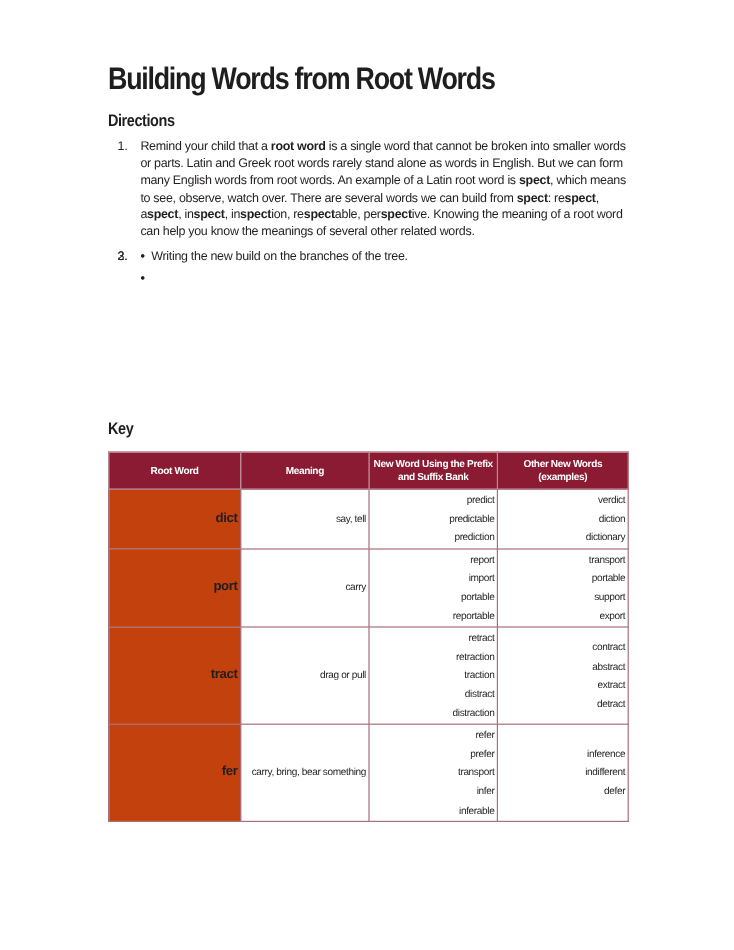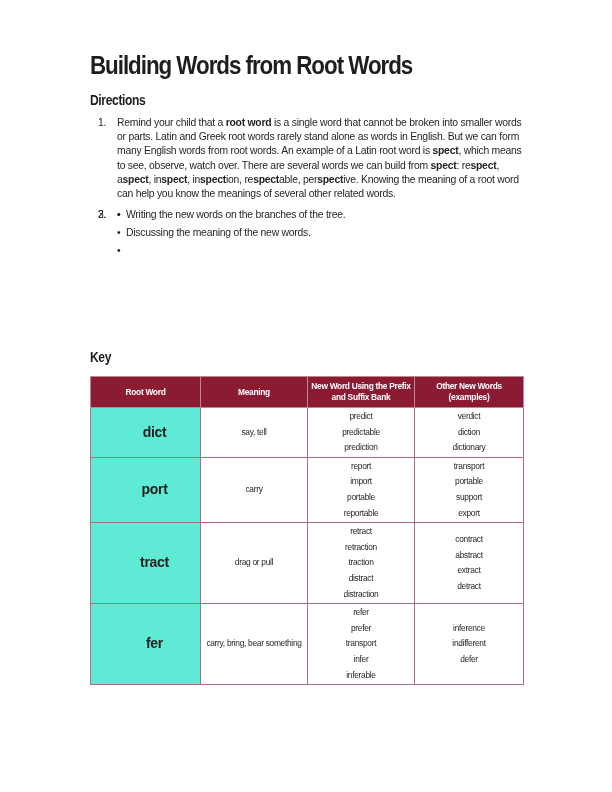--- a/index.html
+++ b/index.html
@@ -19,22 +19,22 @@
   .num { position: absolute; left: 8px; top: 0; }
   ul.bullets { list-style: none; margin: 7px 0 0 0; padding: 0; }
   ul.bullets li { position: relative; padding-left: 9px; margin-bottom: 3.8px; }
   ul.bullets li .dot { position: absolute; left: 0; top: 0; }
   b { font-weight: bold; }
   table.key { position: absolute; left: 90px; top: 376px; width: 433px; border-collapse: collapse;
               font-family: "Liberation Sans", sans-serif; font-size: 8.4px; letter-spacing: -0.3px;
               table-layout: fixed; }
   table.key th { background: #8a1b32; color: #ffffff; font-weight: bold; height: 30px; padding: 0 3px;
                  line-height: 11px; border: 1px solid #b98a93; font-size: 8.4px; }
-  table.key td { border: 1px solid #a8707b; text-align: center; vertical-align: middle; line-height: 15.6px; padding: 1px 2px; }
-  table.key td.root { background: #5eead4; font-weight: bold; font-size: 14px; padding-left: 20px; }
+  table.key td { border: 1px solid #a8707b; text-align: right; vertical-align: middle; line-height: 15.6px; padding: 1px 2px; }
+  table.key td.root { background: #c2410c; font-weight: bold; font-size: 11px; padding-left: 20px; }
   table.key tr { }
   .row-dict td { height: 46px; }
   .row-port td { height: 62px; }
   .row-tract td { height: 77px; }
   .row-fer td { height: 77px; }
   .wl div { line-height: 15.6px; }
 </style>
 </head>
 <body>
 
@@ -47,22 +47,22 @@
     <span class="num">1.</span>
     <span id="step1-text"><span>Remind your child that a </span><b>root word</b><span> is a single word that cannot be broken into smaller words or parts. Latin and Greek root words rarely stand alone as words in English. But we can form many English words from root words. An example of a Latin root word is </span><b>spect</b><span>, which means to see, observe, watch over. There are several words we can build from </span><b>spect</b><span>: re</span><b>spect</b><span>, a</span><b>spect</b><span>, in</span><b>spect</b><span>, in</span><b>spect</b><span>ion, re</span><b>spect</b><span>able, per</span><b>spect</b><span>ive. Knowing the meaning of a root word can help you know the meanings of several other related words.</span></span>
   </li>
   <li>
     <span class="num">2.</span>
   </li>
   <li>
     <span class="num">3.</span>
     <ul class="bullets">
       <li><span class="dot">•</span></li>
-      <li><span class="dot">•</span><span>Writing the new words on the branches of the tree.</span></li>
-      <li><span class="dot">•</span><span>Discussing the meaning of the new words.</span></li>
+      <li><span class="dot">•</span><span>Writing the new build on the branches of the tree.</span></li>
+      <li><span class="dot">•</span></li>
       <li><span class="dot">•</span></li>
     </ul>
   </li>
 </ol>
 
 <h2 class="h2 key-title">Key</h2>
 
 <table class="key">
   <colgroup>
     <col style="width:110px">

